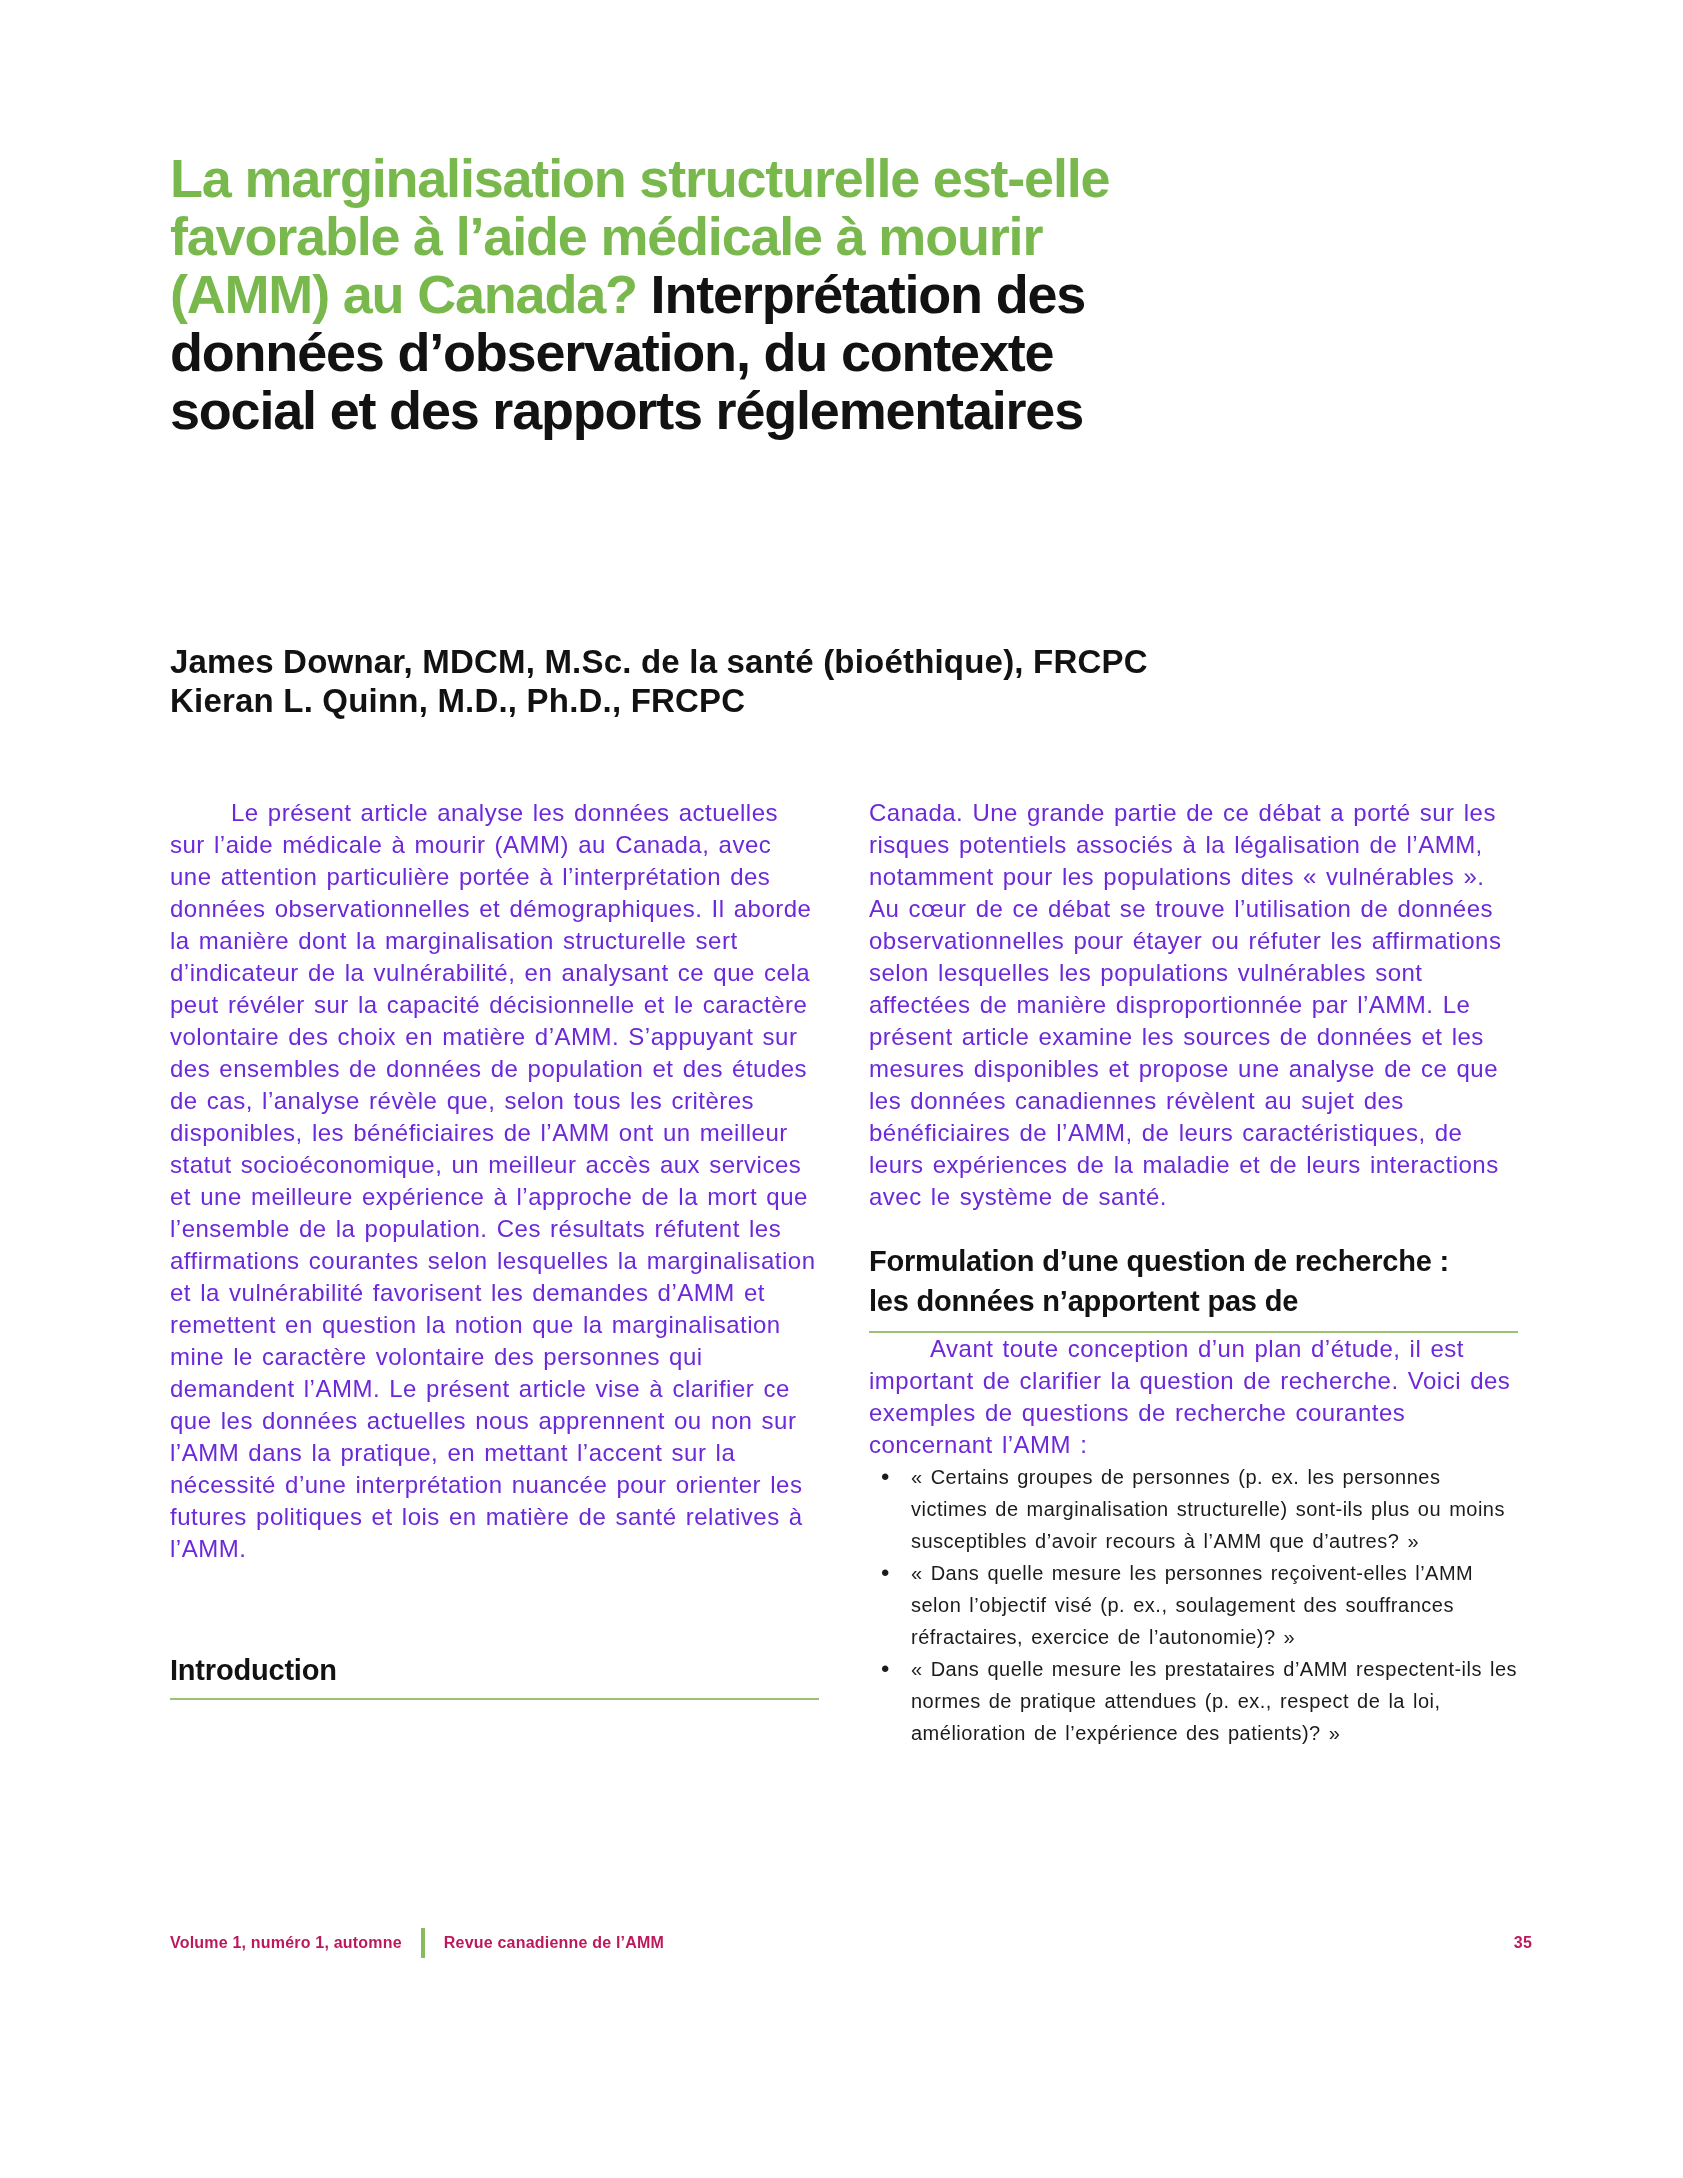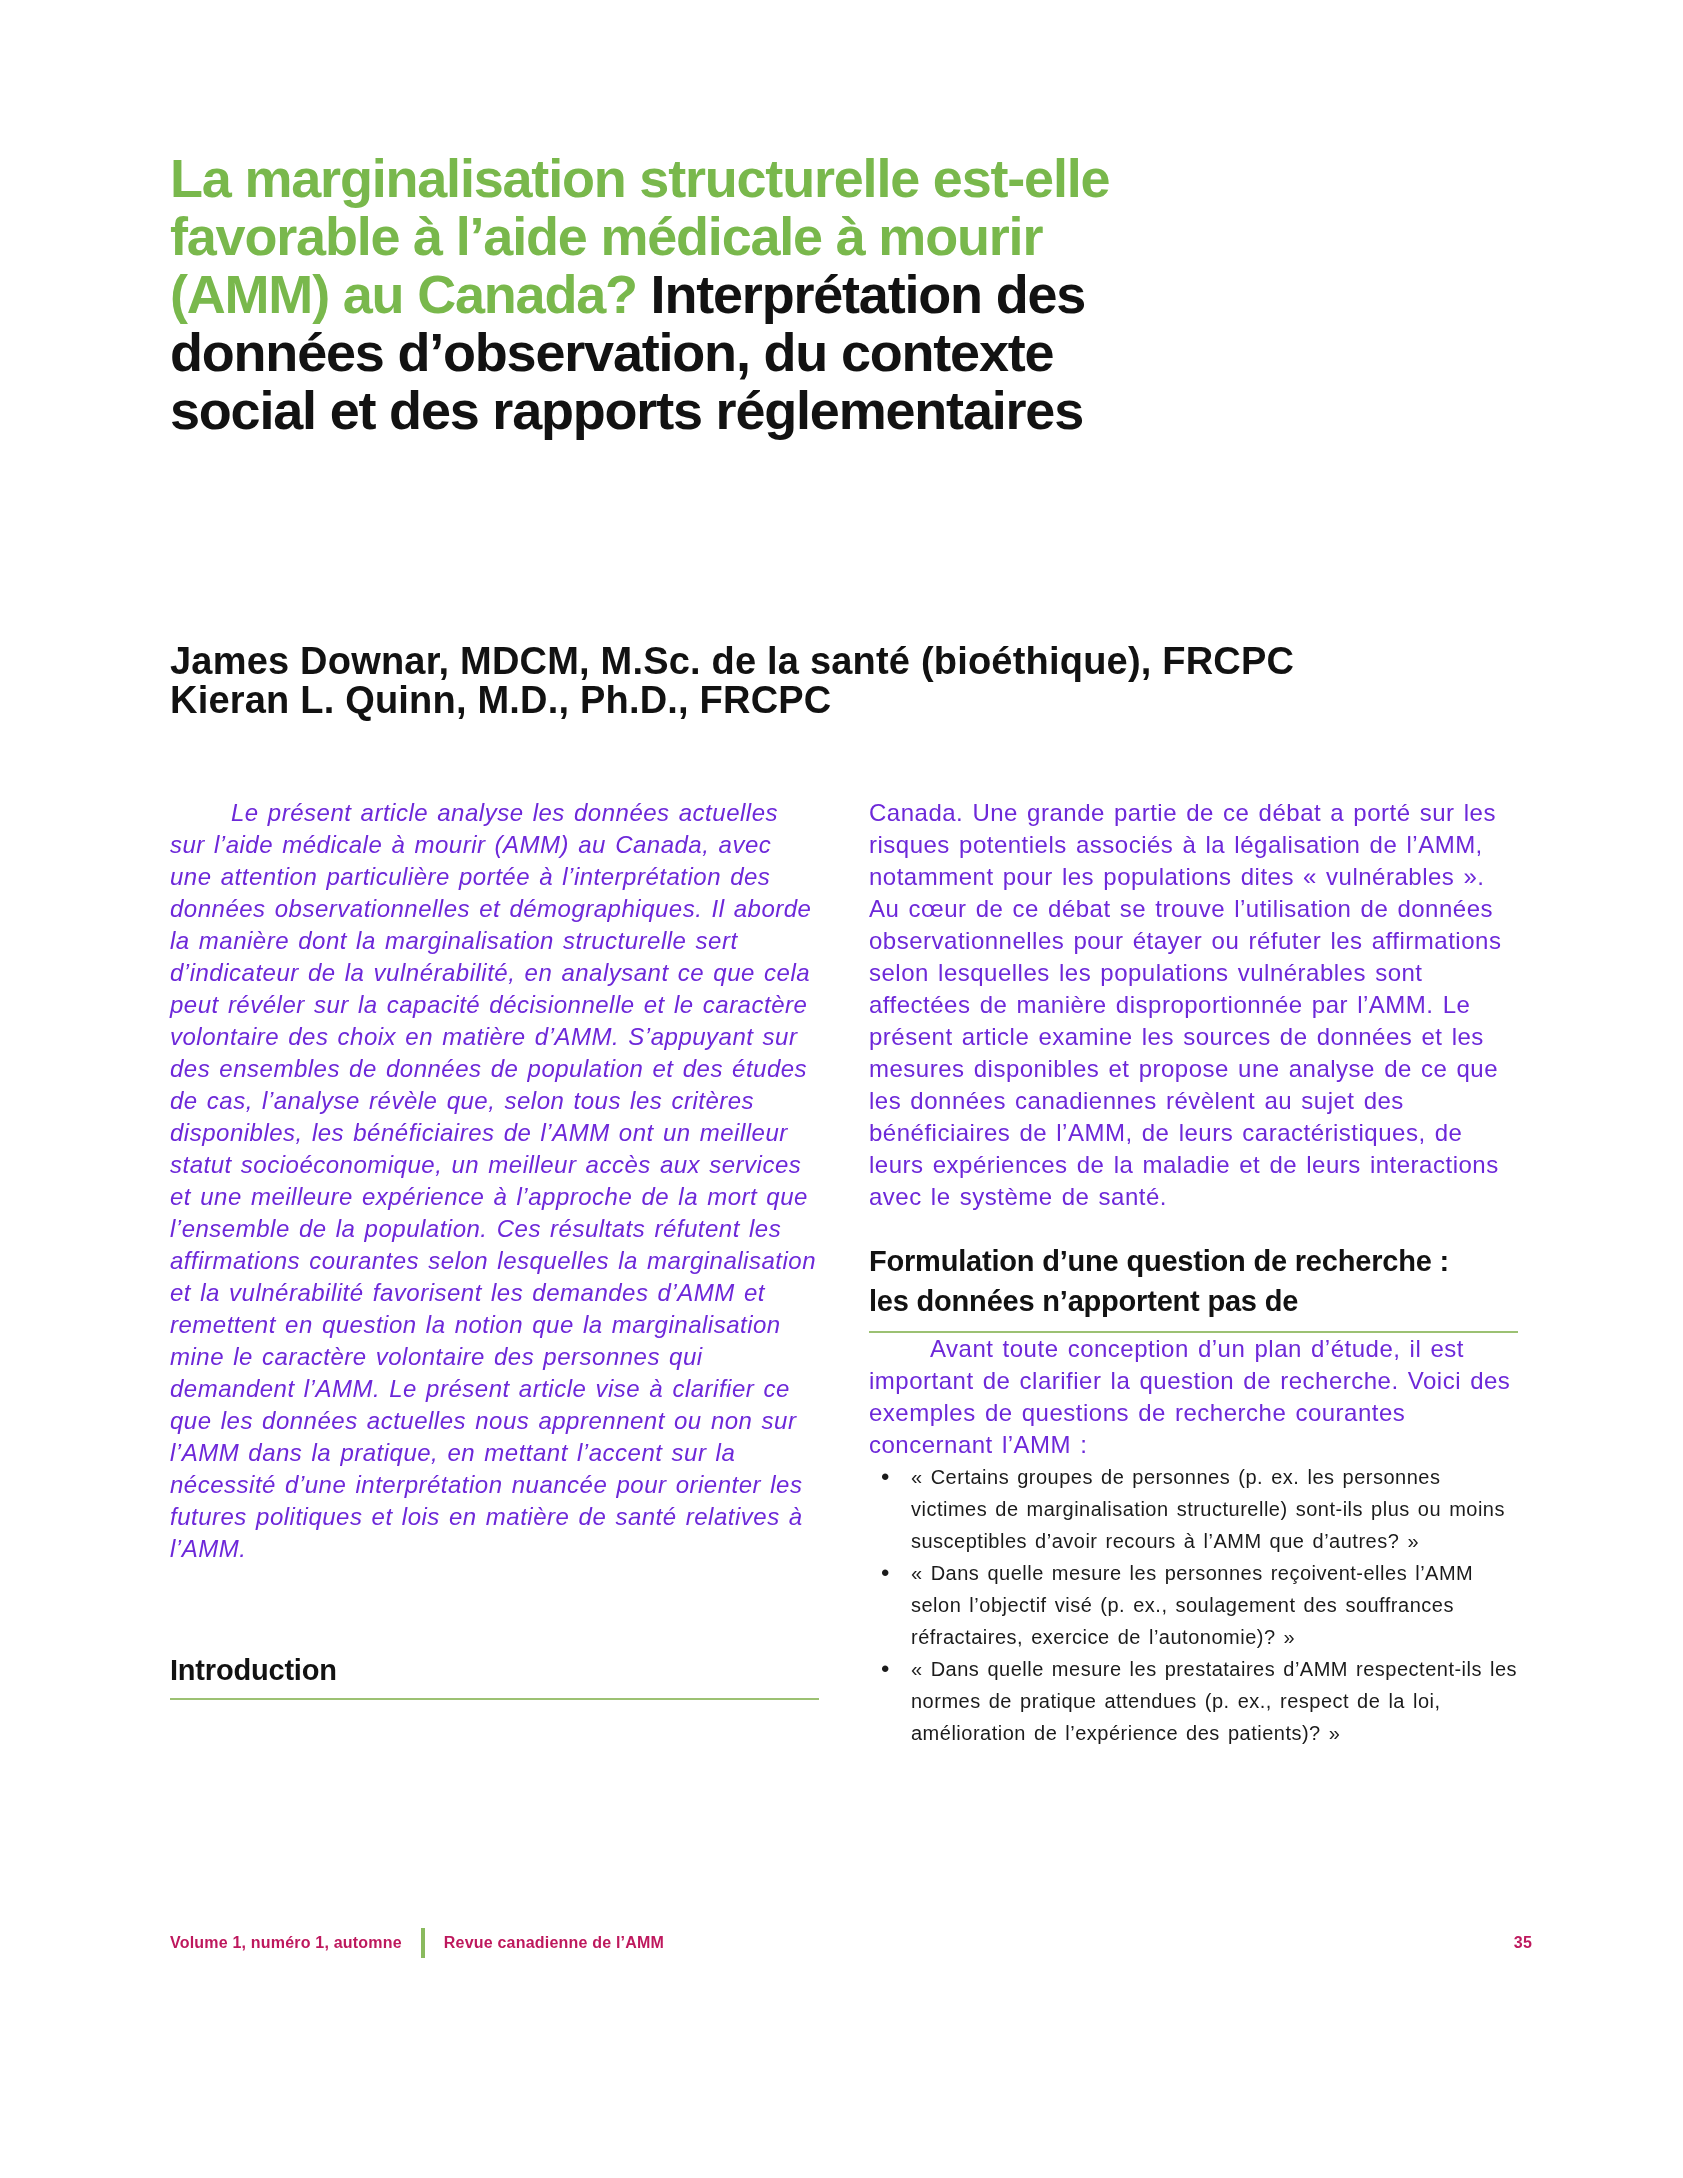--- a/index.html
+++ b/index.html
@@ -26,21 +26,21 @@
     color: #121212;
   }
   .title .t-line { white-space: nowrap; }
   .title .tg { color: #79b84c; }
   
   .authors {
     position: absolute;
     left: 170px;
     top: 642px;
     width: 1386px;
-    font-size: 38px;
+    font-size: 33px;
     line-height: 39px;
     font-weight: bold;
     letter-spacing: 0.2px;
     color: #121212;
   }
   
   .col {
     position: absolute;
     top: 797px;
     width: 649px;
@@ -62,21 +62,21 @@
     margin: 0;
     font-size: 24px;
     line-height: 32px;
     letter-spacing: 0.5px;
     word-spacing: 2px;
     color: #6d28d9;
     text-align: left;
   }
   .indent { text-indent: 61px; }
   .resume-heading { margin-bottom: 22px; }
-  .resume-para { min-height: 855px; margin-bottom: 0; font-style: italic; }
+  .resume-para { min-height: 855px; margin-bottom: 0; }
   .introduction-heading { margin-top: 55px; margin-bottom: 22px; }
   .cont-para { min-height: 444px; }
   .formulation-heading { margin-top: 54px; margin-bottom: 22px; }
   .form-intro { min-height: 127px; }
   ul.questions {
     margin: 0;
     padding: 0 0 0 42px;
     list-style: none;
   }
   ul.questions li {

